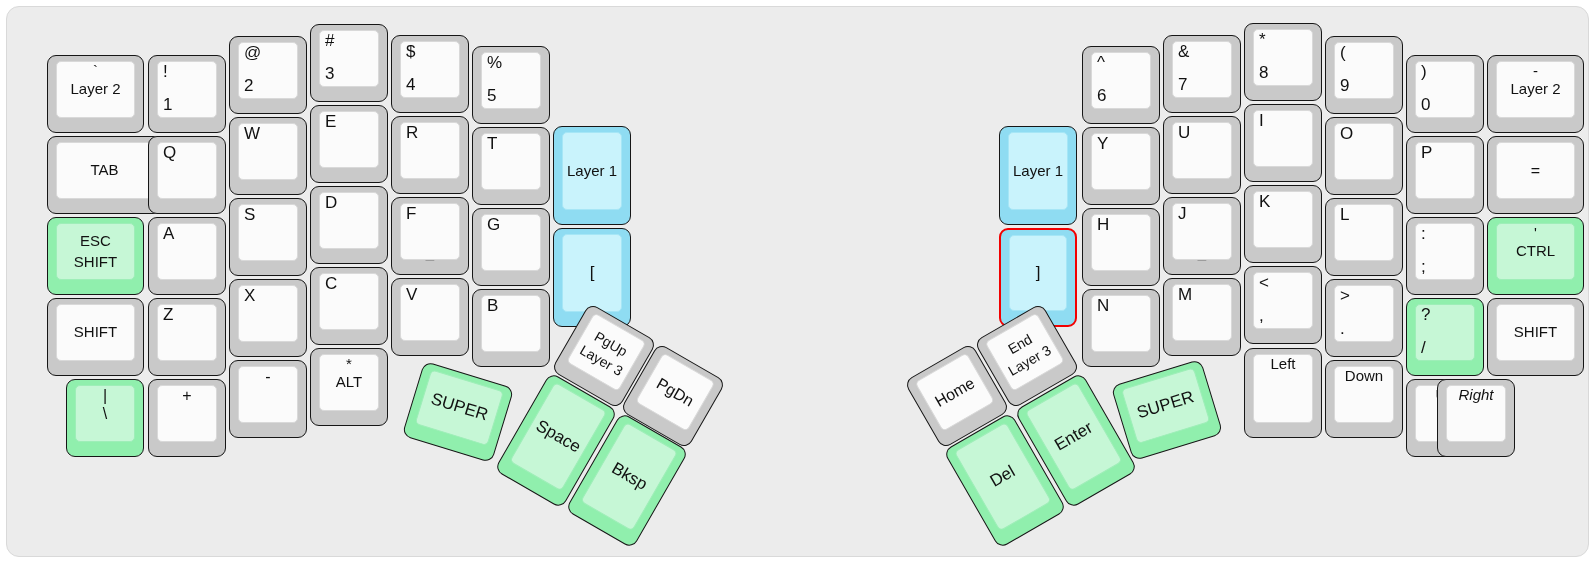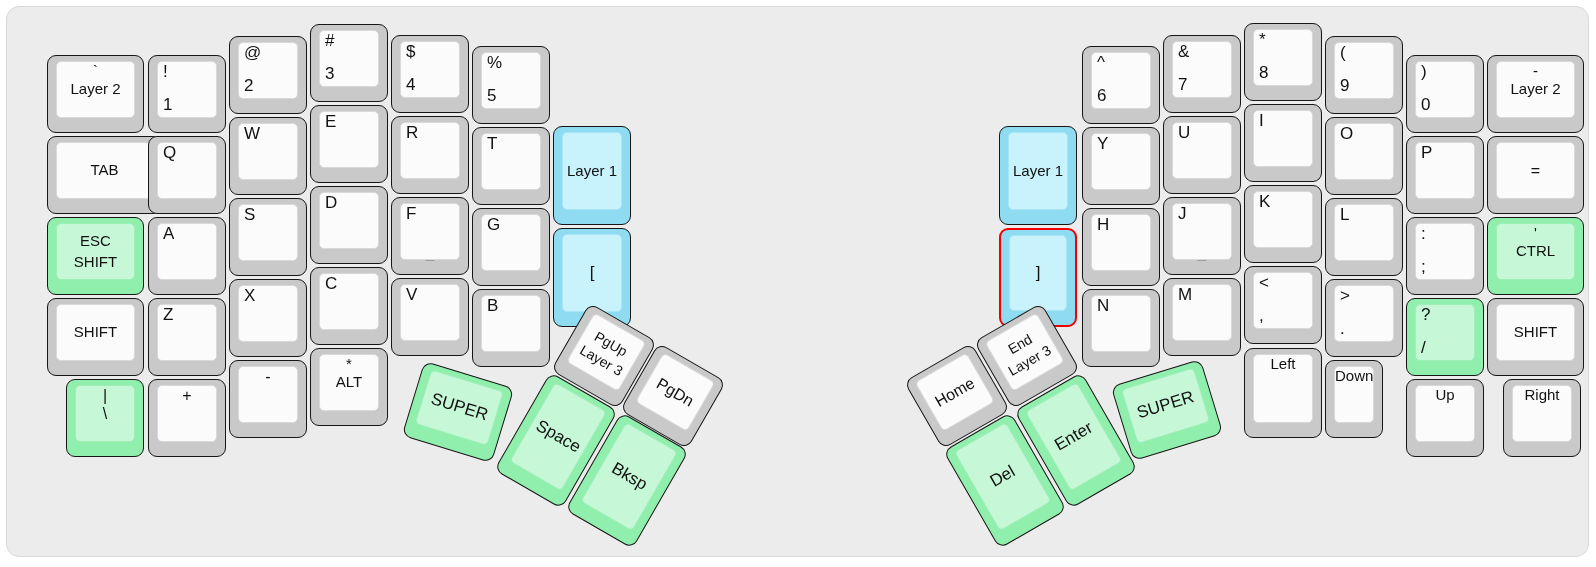--- a/index.html
+++ b/index.html
@@ -495,33 +495,33 @@
       <span class="leg leg-c">SHIFT</span>
 
     </div>
   </div>
       <div class="key white" style="left: 1237px; top: 341px; width: 78px; height: 90px;">
     <div class="cap">
       <span class="leg leg-tc">Left</span>
 
     </div>
   </div>
-      <div class="key white" style="left: 1318px; top: 353px; width: 58px; height: 78px;">
+      <div class="key white" style="left: 1318px; top: 353px; width: 78px; height: 78px;">
     <div class="cap">
       <span class="leg leg-tc">Down</span>
 
     </div>
   </div>
       <div class="key white" style="left: 1399px; top: 372px; width: 78px; height: 78px;">
     <div class="cap">
       <span class="leg leg-tc">Up</span>
 
     </div>
   </div>
-      <div class="key white" style="left: 1496px; top: 372px; width: 78px; height: 78px;">
+      <div class="key white" style="left: 1430px; top: 372px; width: 78px; height: 78px; font-style: italic;">
     <div class="cap">
       <span class="leg leg-tc">Right</span>
 
     </div>
   </div>
       <div class="key white" style="left: 911px; top: 350px; width: 78px; height: 78px; transform: rotate(-30deg);">
     <div class="cap">
 
       <span class="leg leg-c" style="font-size: 16px;">Home</span>
 

